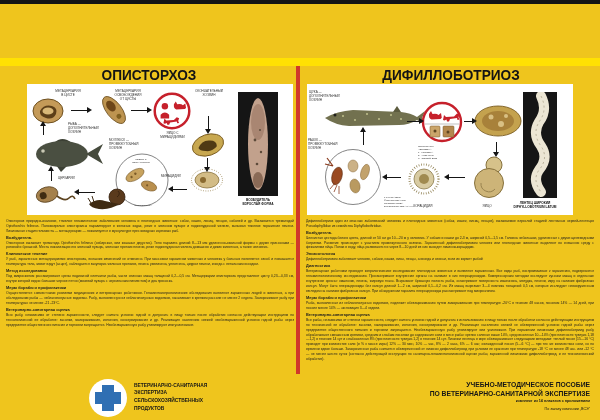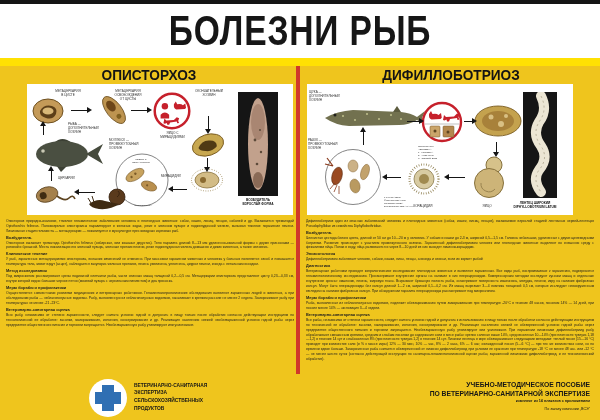--- a/index.html
+++ b/index.html
@@ -49,23 +49,20 @@
        transform-origin:100% 0;text-align:right;color:#161616;}
   .pub .l1{font-size:13.5px;font-weight:bold;line-height:1.3;margin:0;}
   .pub .l3{font-size:7.4px;font-weight:bold;margin:1px 0 0;}
   .pub .l4{font-size:7.4px;margin:8px 0 0;}
 </style>
 </head>
 <body>
 
 <div class="poster">
   <div class="topbar"></div>
-  <div class="titleband">
-    <h1>БОЛЕЗНИ РЫБ</h1>
-  </div>
   <div class="stripe"></div>
   <div class="divider"></div>
 
   <h2 class="sect" style="left:0;">ОПИСТОРХОЗ</h2>
   <h2 class="sect" style="left:302px;">ДИФИЛЛОБОТРИОЗ</h2>
 
   <div class="panel" style="left:27px;">
 
     <svg class="shape" style="left:4px;top:13px;" width="34" height="28" viewBox="0 0 34 28">
       <ellipse cx="17" cy="14" rx="15" ry="12" fill="#c49a58" stroke="#6d4f1e" stroke-width="1"></ellipse>

